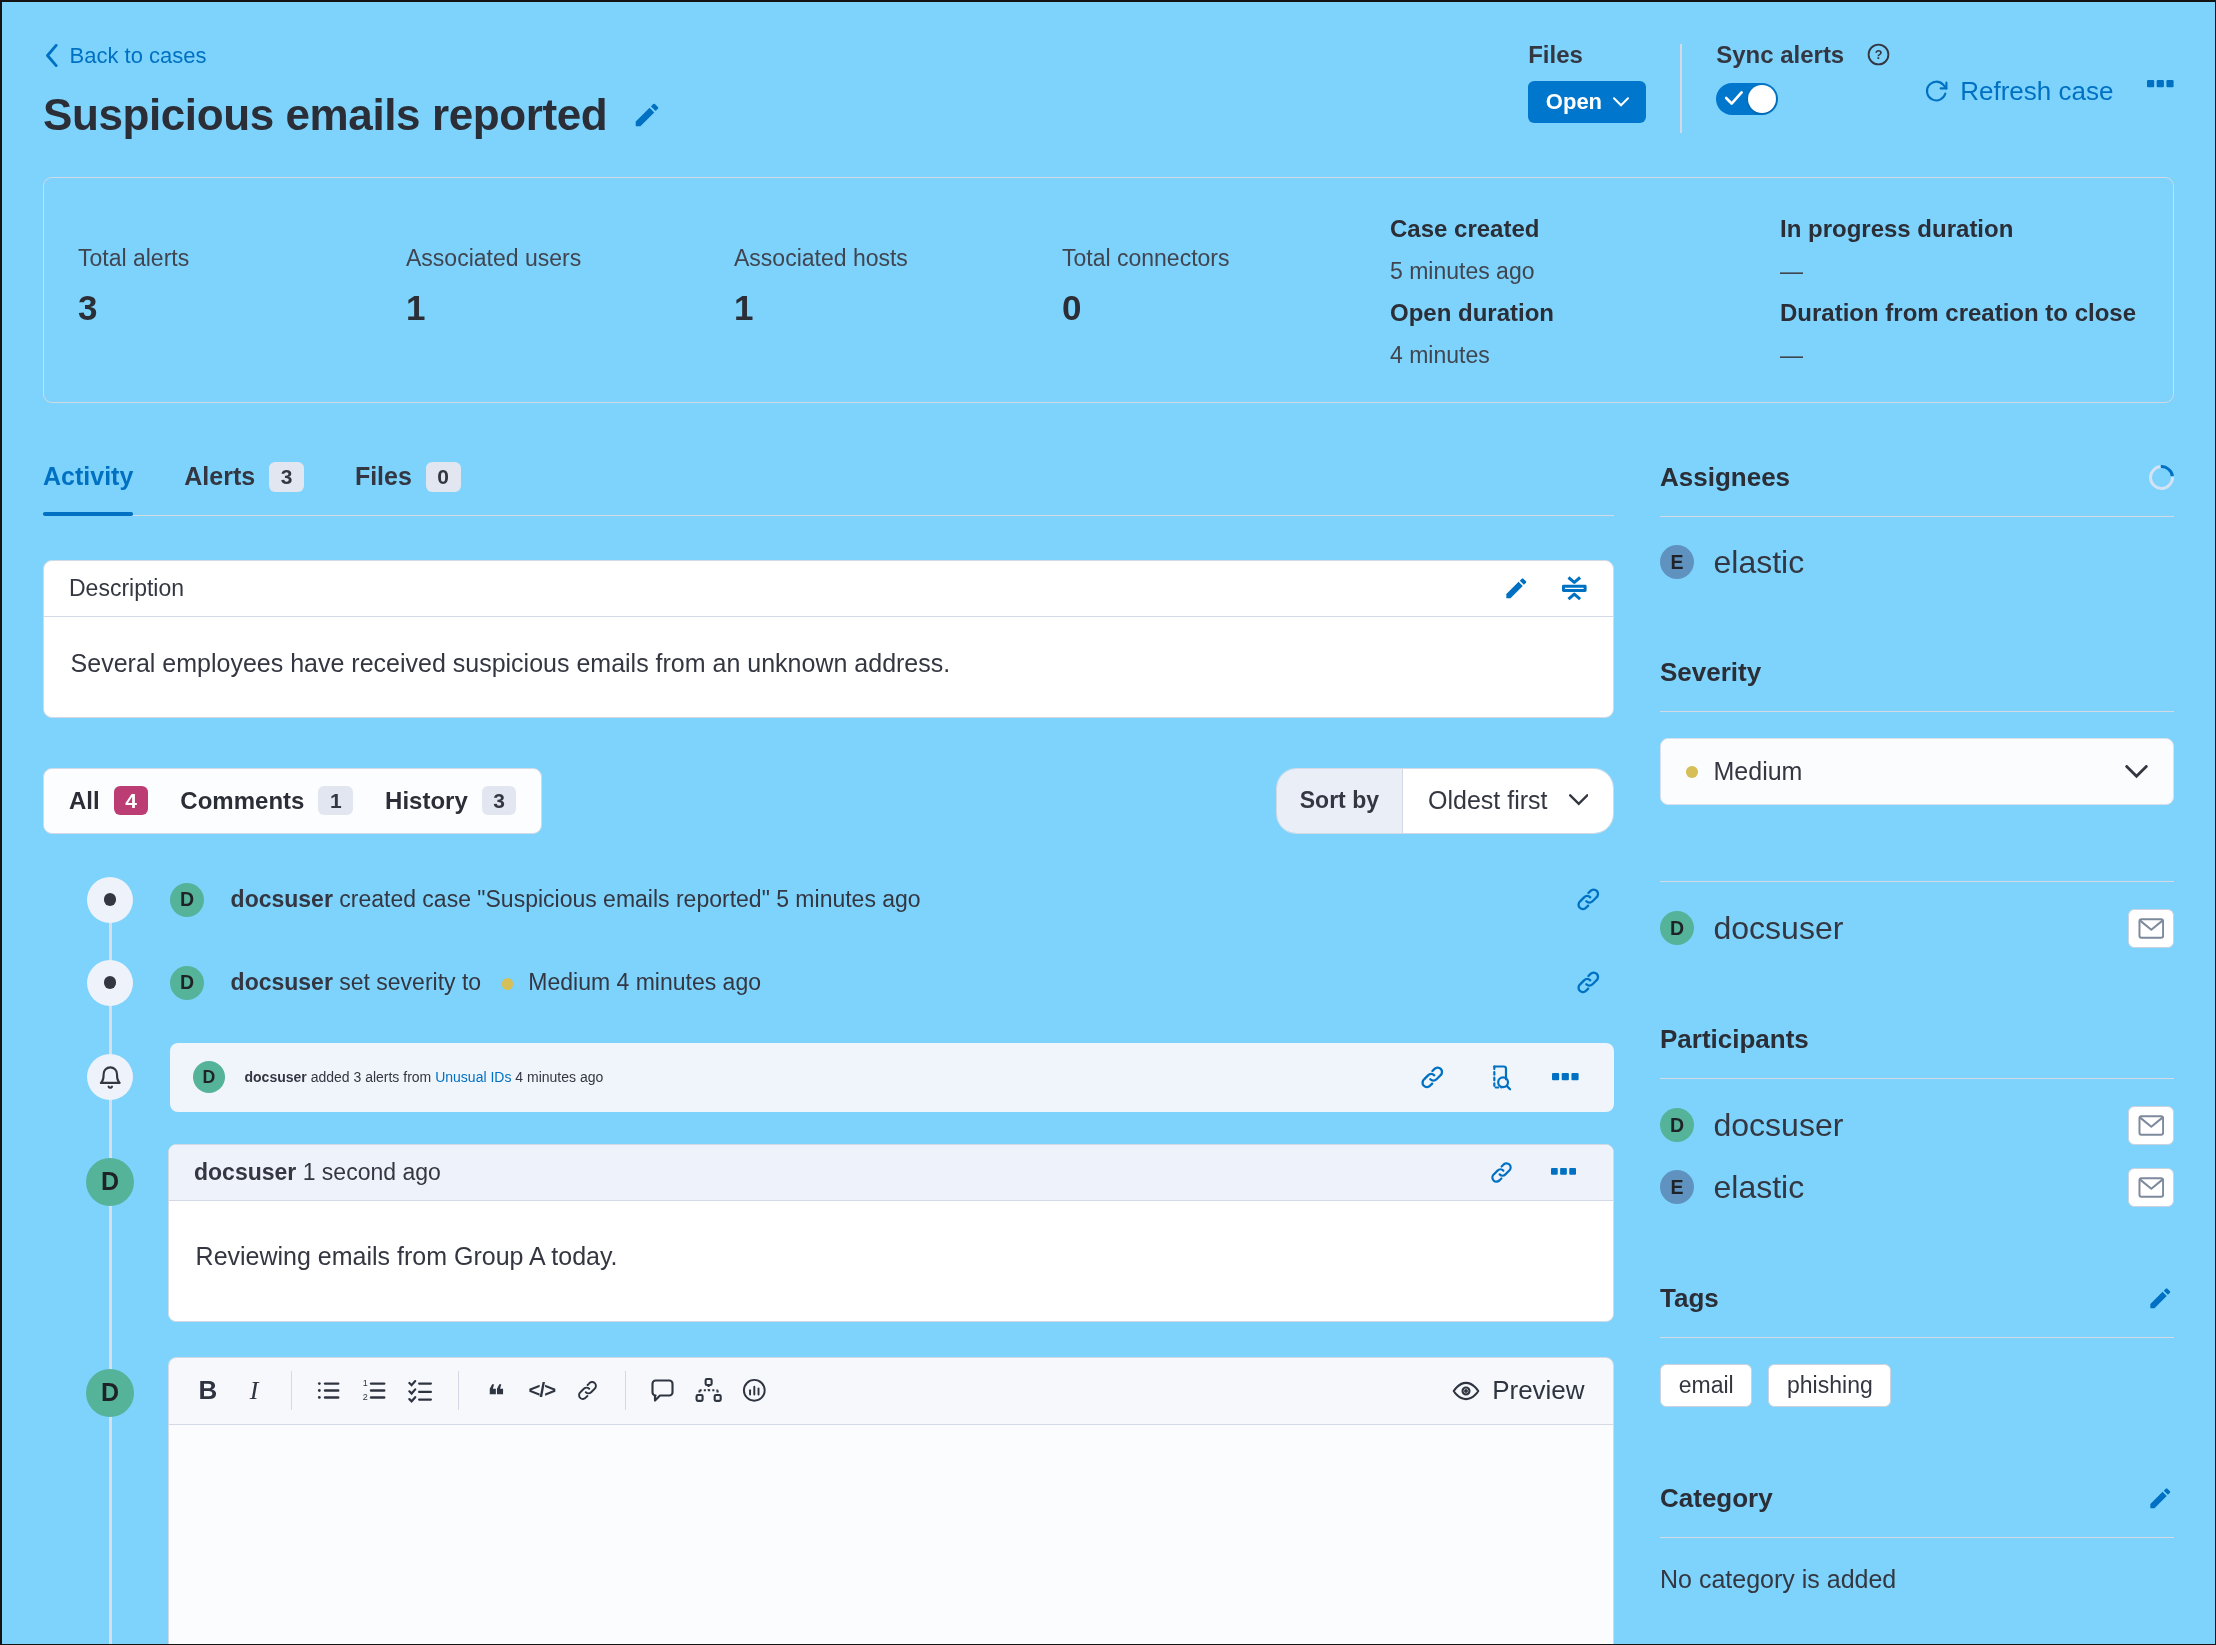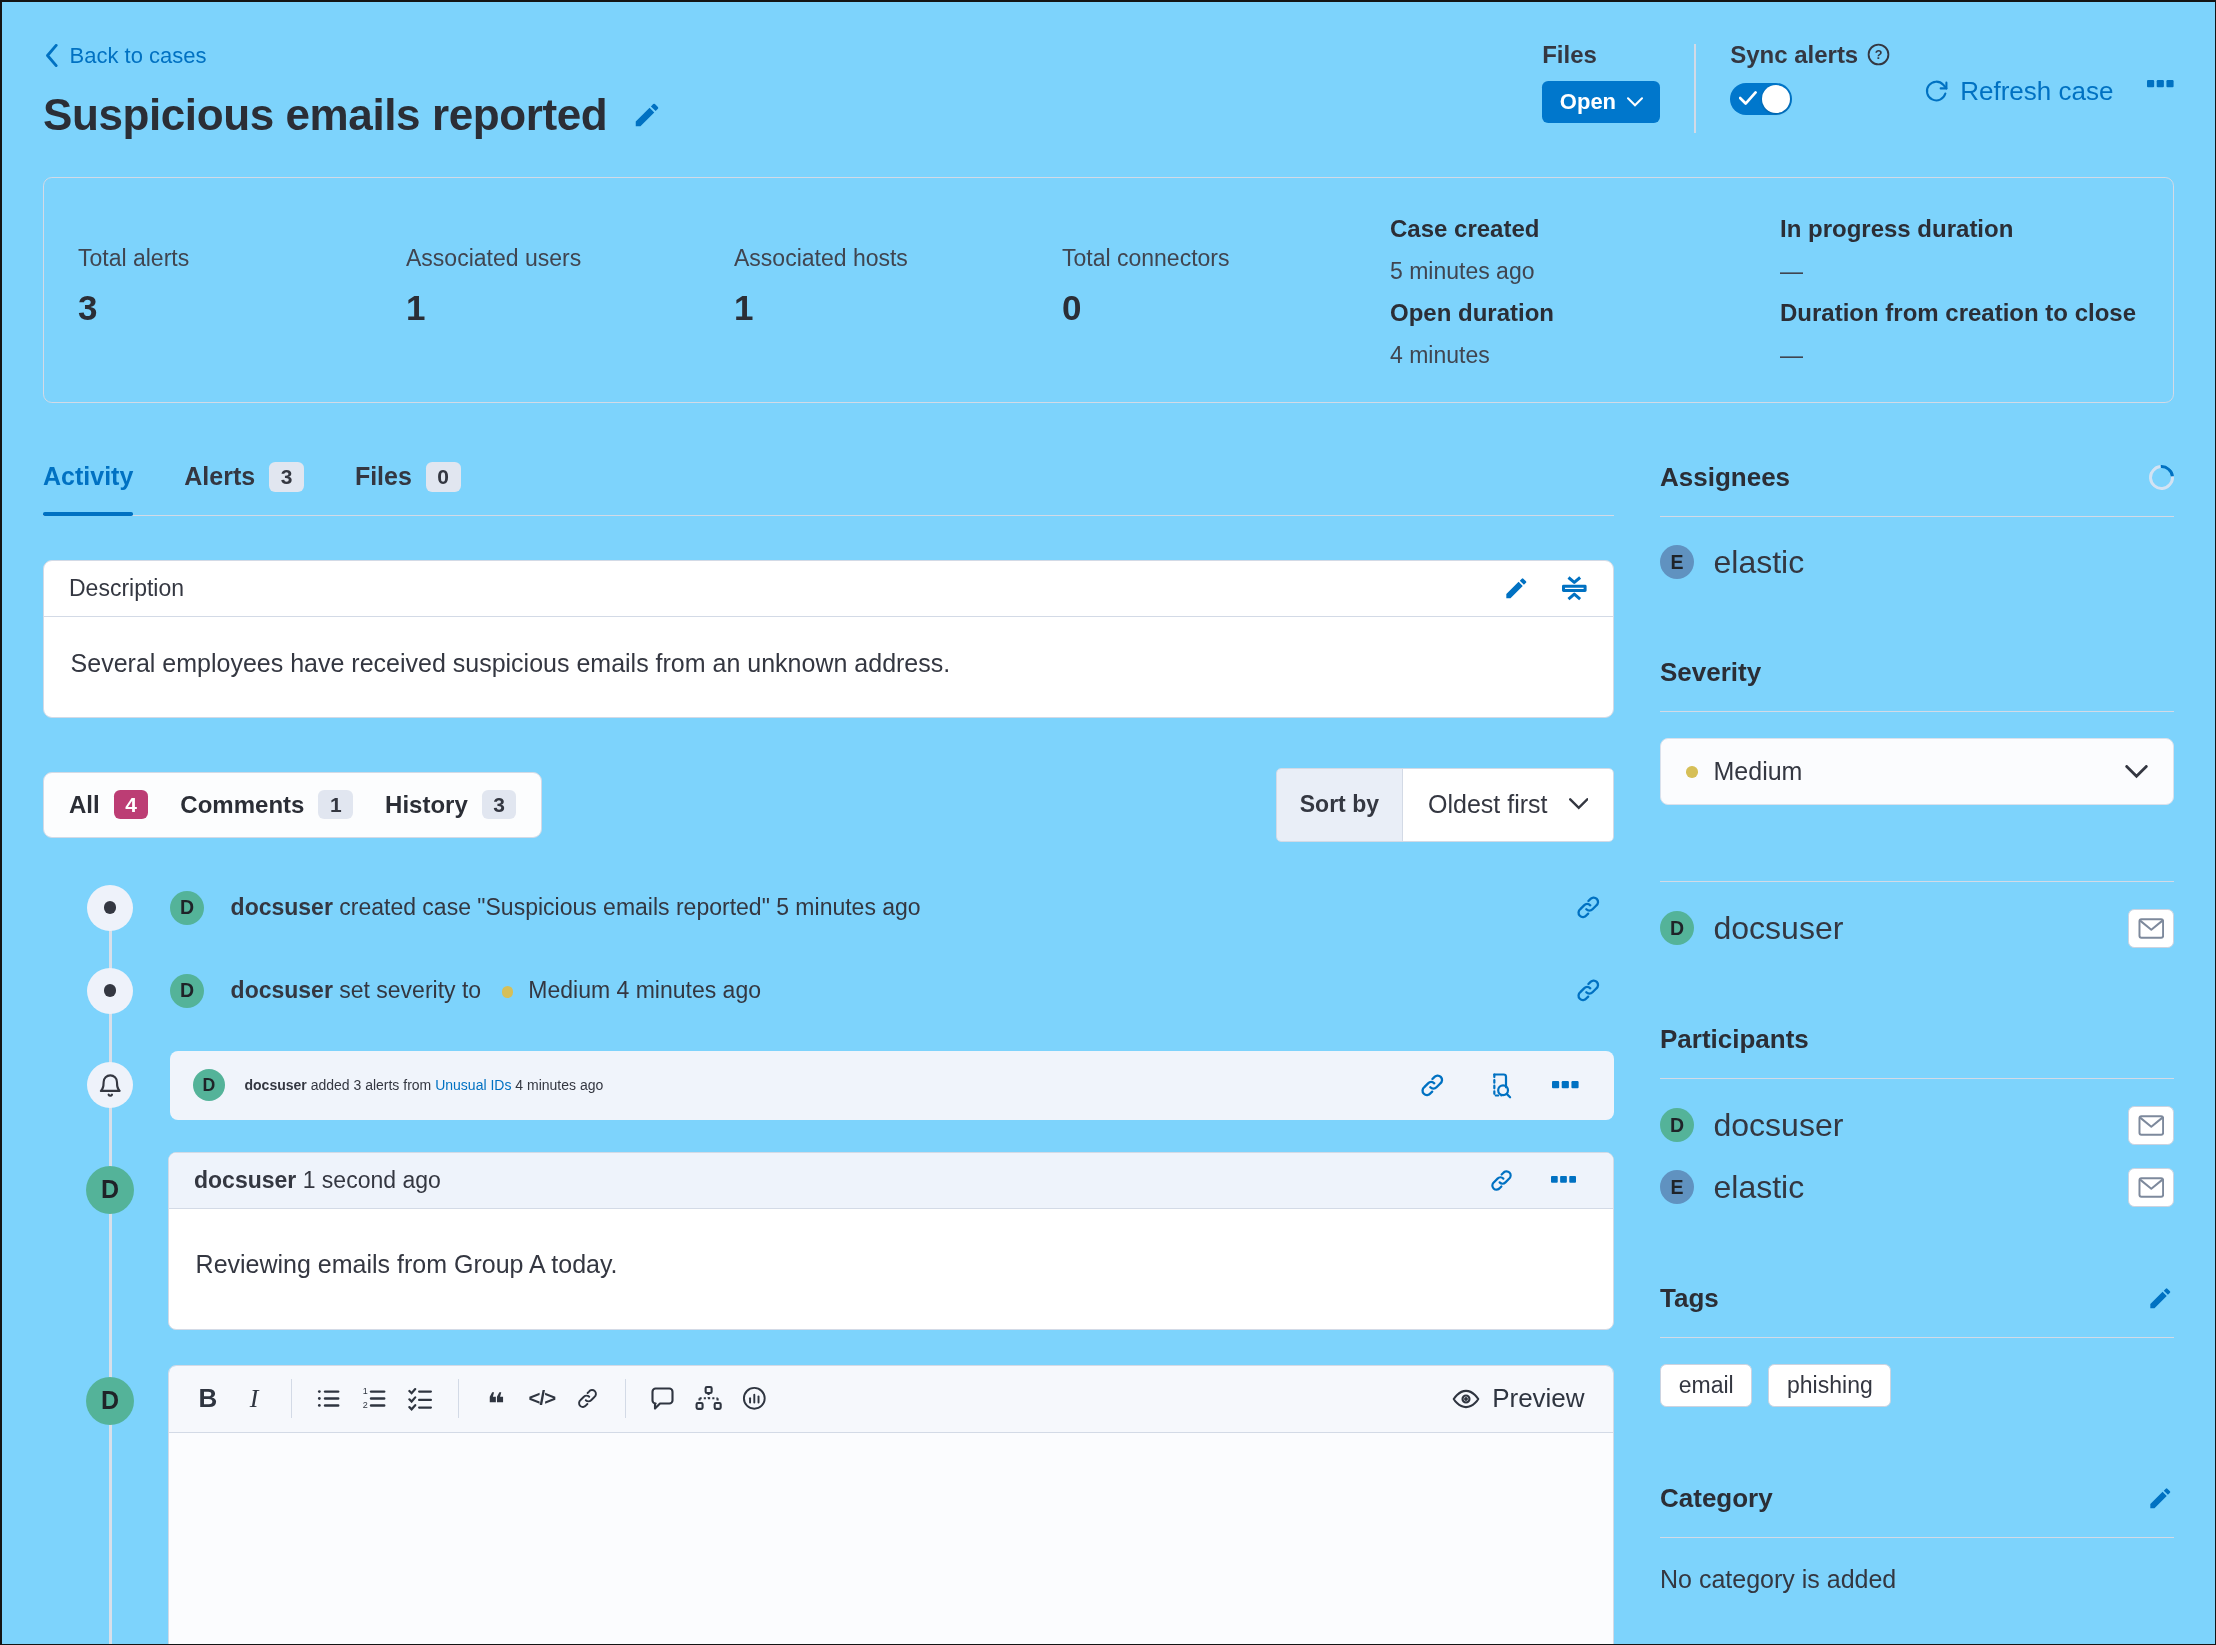--- a/index.html
+++ b/index.html
@@ -15,21 +15,21 @@
   .topbar { display:flex; justify-content:space-between; align-items:flex-start; }
   .back-link { display:inline-flex; align-items:center; gap:8.9px; color:#0071c2; font-size:22px; font-weight:500; text-decoration:none; cursor:pointer; margin-top:14px;}
   .title-row { display:flex; align-items:center; gap:25px; margin-top:19.5px; }
   .page-title { font-size:44px; font-weight:700; letter-spacing:-0.4px; color:#2b2e36; }
   .icon-btn { background:none; border:none; cursor:pointer; display:inline-flex; align-items:center; justify-content:center; color:#0071c2; padding:0; }
   .hdr-right { display:flex; align-items:flex-start; gap:34px; padding-top:12.4px; }
   .hdr-label { font-size:24px; font-weight:700; color:#343741; }
   .status-col .hdr-label { display:block; margin-bottom:12.4px; }
   .status-btn { display:inline-flex; align-items:center; gap:10.6px; background:#0077cc; color:#fff; border:none; border-radius:6.2px; font-size:22px; font-weight:600; padding:8px 17.7px; cursor:pointer; font-family:inherit; }
   .vdiv { width:1.8px; height:89px; background:#d3dae6; margin-top:3.5px; }
-  .sync-col .lbl-row { display:flex; align-items:center; gap:9px; margin-bottom:14px; }
+  .sync-col .lbl-row { display:flex; align-items:center; gap:23px; margin-bottom:14px; }
   .toggle { position:relative; width:62px; height:32px; background:#0077cc; border-radius:16px; border:none; cursor:pointer; }
   .toggle .knob { position:absolute; right:1.8px; top:1.8px; width:28px; height:28px; border-radius:50%; background:#fff; box-shadow:0 0.9px 2.7px rgba(0,0,0,.25); }
   .toggle .tick { position:absolute; left:8.9px; top:7px; color:#fff; }
   .refresh-link { display:inline-flex; align-items:center; gap:11px; color:#0071c2; font-size:26px; font-weight:500; background:none; border:none; cursor:pointer; margin-top:35px; font-family:inherit;}
   .more-btn { margin-top:37px; }
 
   
   .summary { margin-top:37px; border:0.9px solid #d3dae6; border-radius:8.9px; display:flex; padding:30px 34px 26.6px 34px; min-height:211px; }
   .stats { display:flex; flex:1; }
   .stat { width:328px; padding-top:37px; }
@@ -59,21 +59,21 @@
   .desc-head { display:flex; align-items:center; padding:14px 25px; border-bottom:0.9px solid #d3dae6; }
   .desc-head .d-title { font-size:23px; color:#343741; }
   .desc-head .spacer, .flex-spacer { flex:1; }
   .desc-head .icon-btn { margin-left:32px; }
   .desc-body { padding:32px 26.6px 39px 26.6px; font-size:25px; color:#343741; }
 
   
   .filter-row { display:flex; justify-content:space-between; align-items:center; margin-top:50px; }
   .filter-group { display:flex; align-items:center; gap:32px; border:0.9px solid #d3dae6; border-radius:8.9px; padding:0 25px; height:66px; background:#fcfdfe; }
   .filter-item { display:flex; align-items:center; gap:14px; font-size:24px; font-weight:700; color:#2b2e36; cursor:pointer; }
-  .sort-box { display:flex; align-items:stretch; border:0.9px solid #d3dae6; border-radius:5px; overflow:hidden; height:74px; }
+  .sort-box { display:flex; align-items:stretch; border:0.9px solid #d3dae6; border-radius:20px; overflow:hidden; height:66px; }
   .sort-prepend { background:#e9eef7; display:flex; align-items:center; padding:0 23px; font-size:23px; font-weight:700; border-right:0.9px solid #d3dae6; }
   .sort-value { display:flex; align-items:center; gap:21px; padding:0 25px; font-size:25px; background:#fff; cursor:pointer; }
 
   
   .timeline { position:relative; margin-top:43px; }
   .timeline .rail { position:absolute; left:66px; top:35px; bottom:0; width:2.7px; background:#d9dfe9; }
   .t-row { position:relative; display:flex; align-items:center; }
   .marker { width:46px; height:46px; border-radius:50%; background:#eef2fa; display:flex; align-items:center; justify-content:center; flex:0 0 46px; margin-left:44px; z-index:1; }
   .marker .dot { width:12.4px; height:12.4px; border-radius:50%; background:#343741; }
   .avatar { border-radius:50%; display:flex; align-items:center; justify-content:center; font-weight:700; color:#1f2328; }

